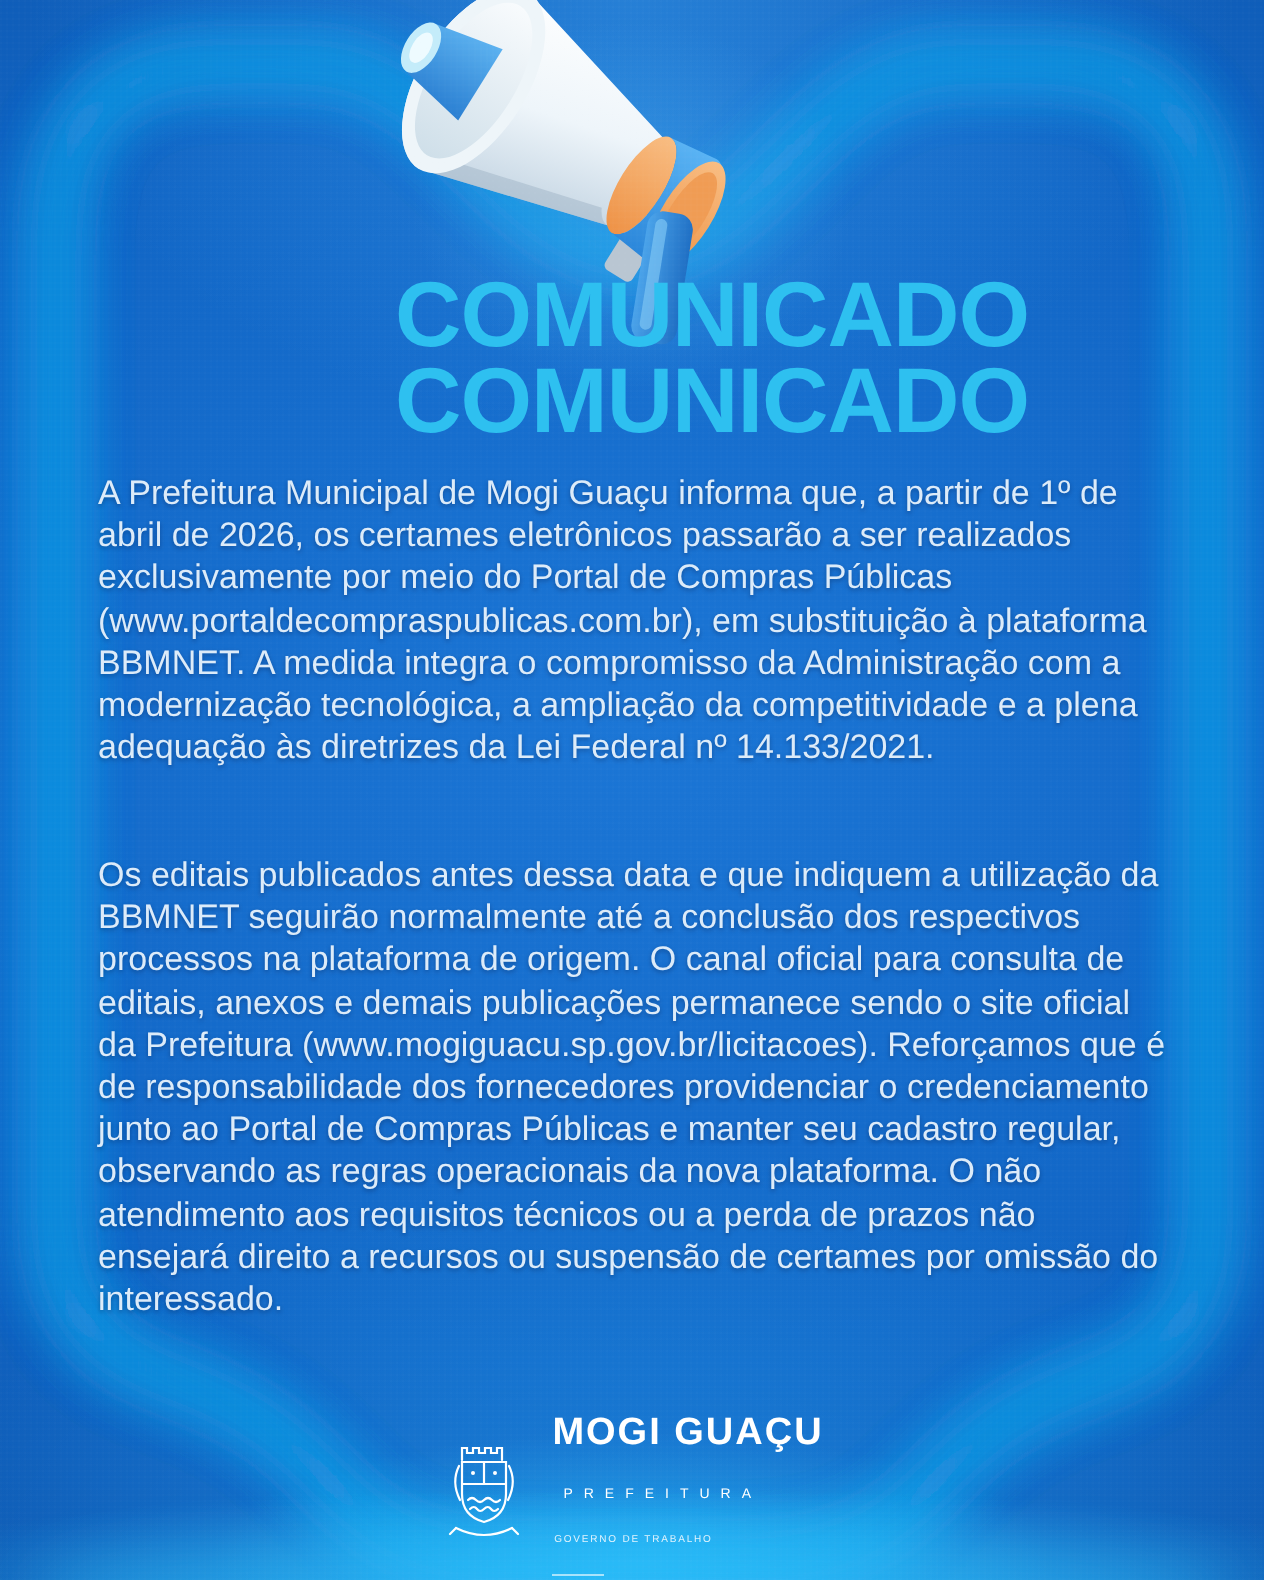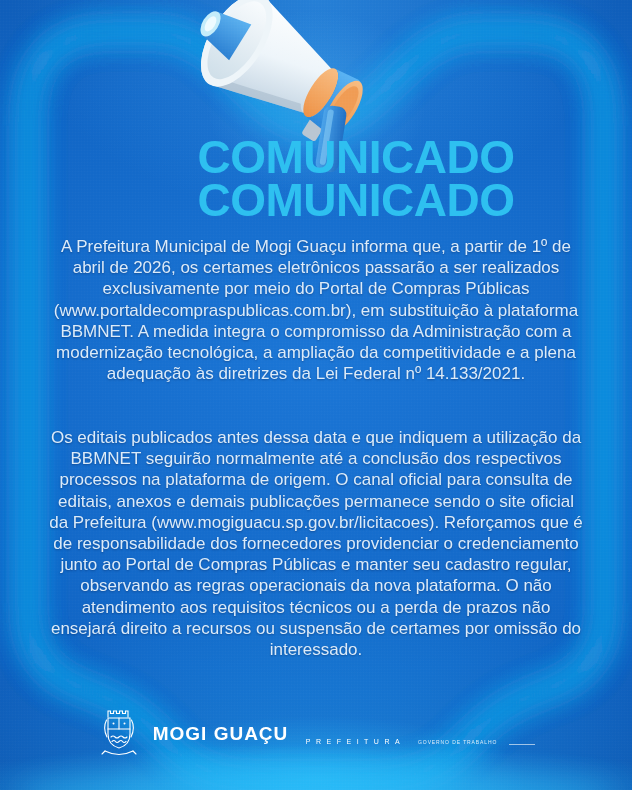--- a/index.html
+++ b/index.html
@@ -16,27 +16,27 @@
       repeating-linear-gradient(0deg, rgba(255,255,255,.022) 0 1px, transparent 1px 3px),
       repeating-linear-gradient(90deg, rgba(255,255,255,.022) 0 1px, transparent 1px 3px);
   }
   svg.bg{position:absolute;inset:0;display:block;}
   svg.megaphone{position:absolute;left:166px;top:-14px;width:252px;height:204px;}
   .content{position:absolute;inset:0;z-index:3;}
   h1.title{position:absolute;top:136px;left:0;width:100%;margin:0;text-align:center;
     font-size:46px;font-weight:bold;letter-spacing:-.5px;line-height:.93;color:#2ec0f0;padding-left:40px;}
   h1.title span{display:block;}
   .para{position:absolute;left:50%;transform:translateX(-50%);width:534px;margin:0;
-    text-align:center;font-size:17px;line-height:21.2px;color:#dcebf9;
+    text-align:left;font-size:17px;line-height:21.2px;color:#dcebf9;
     text-shadow:0 1px 2px rgba(2,20,60,.35);}
   .p1{top:236px;}
   .p2{top:427px;}
   .footer{position:absolute;top:706px;left:0;width:100%;z-index:3;
     display:flex;justify-content:center;align-items:center;gap:12px;color:#ffffff;}
-  .logotext{display:flex;flex-direction:row;align-items:flex-end;gap:12px;}
+  .logotext{display:flex;flex-direction:column;align-items:flex-start;gap:12px;}
   .orgname{font-size:19px;font-weight:bold;letter-spacing:1px;}
   .orgsub{font-size:7px;letter-spacing:5.5px;margin-top:4px;text-indent:5.5px;}
   .orgtag{font-size:5px;letter-spacing:.9px;margin-top:4px;opacity:.85;text-indent:.9px;}
   .tagrule{width:26px;height:1px;background:rgba(255,255,255,.6);margin-top:2px;}
 </style>
 </head>
 <body>
 
 <div class="poster">
 

